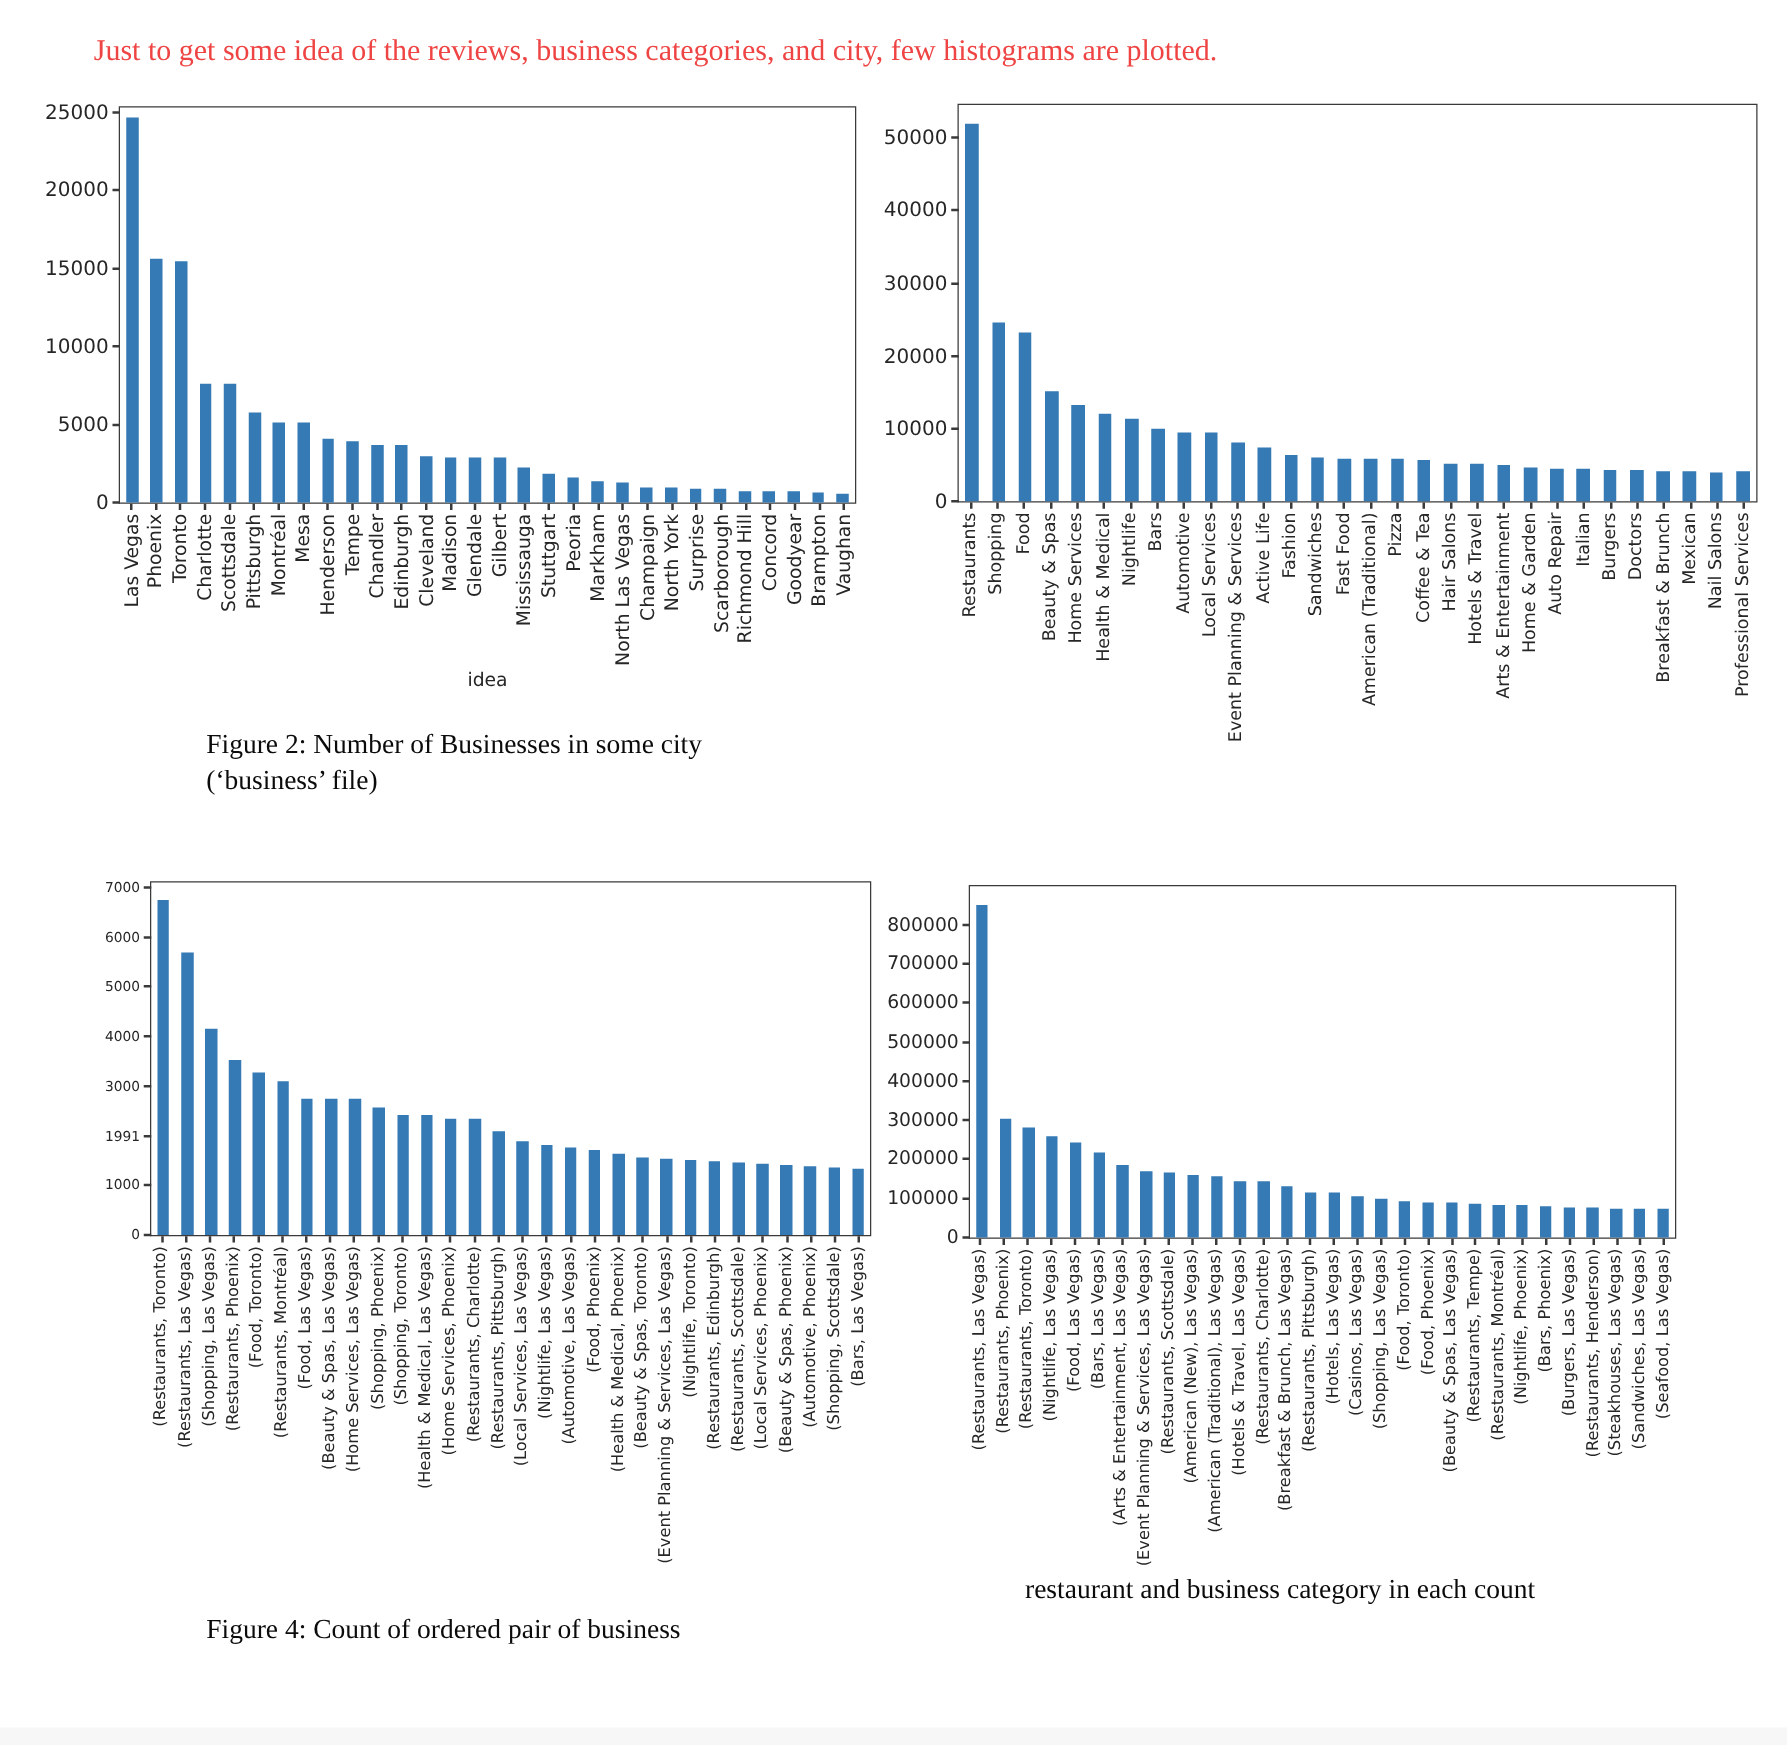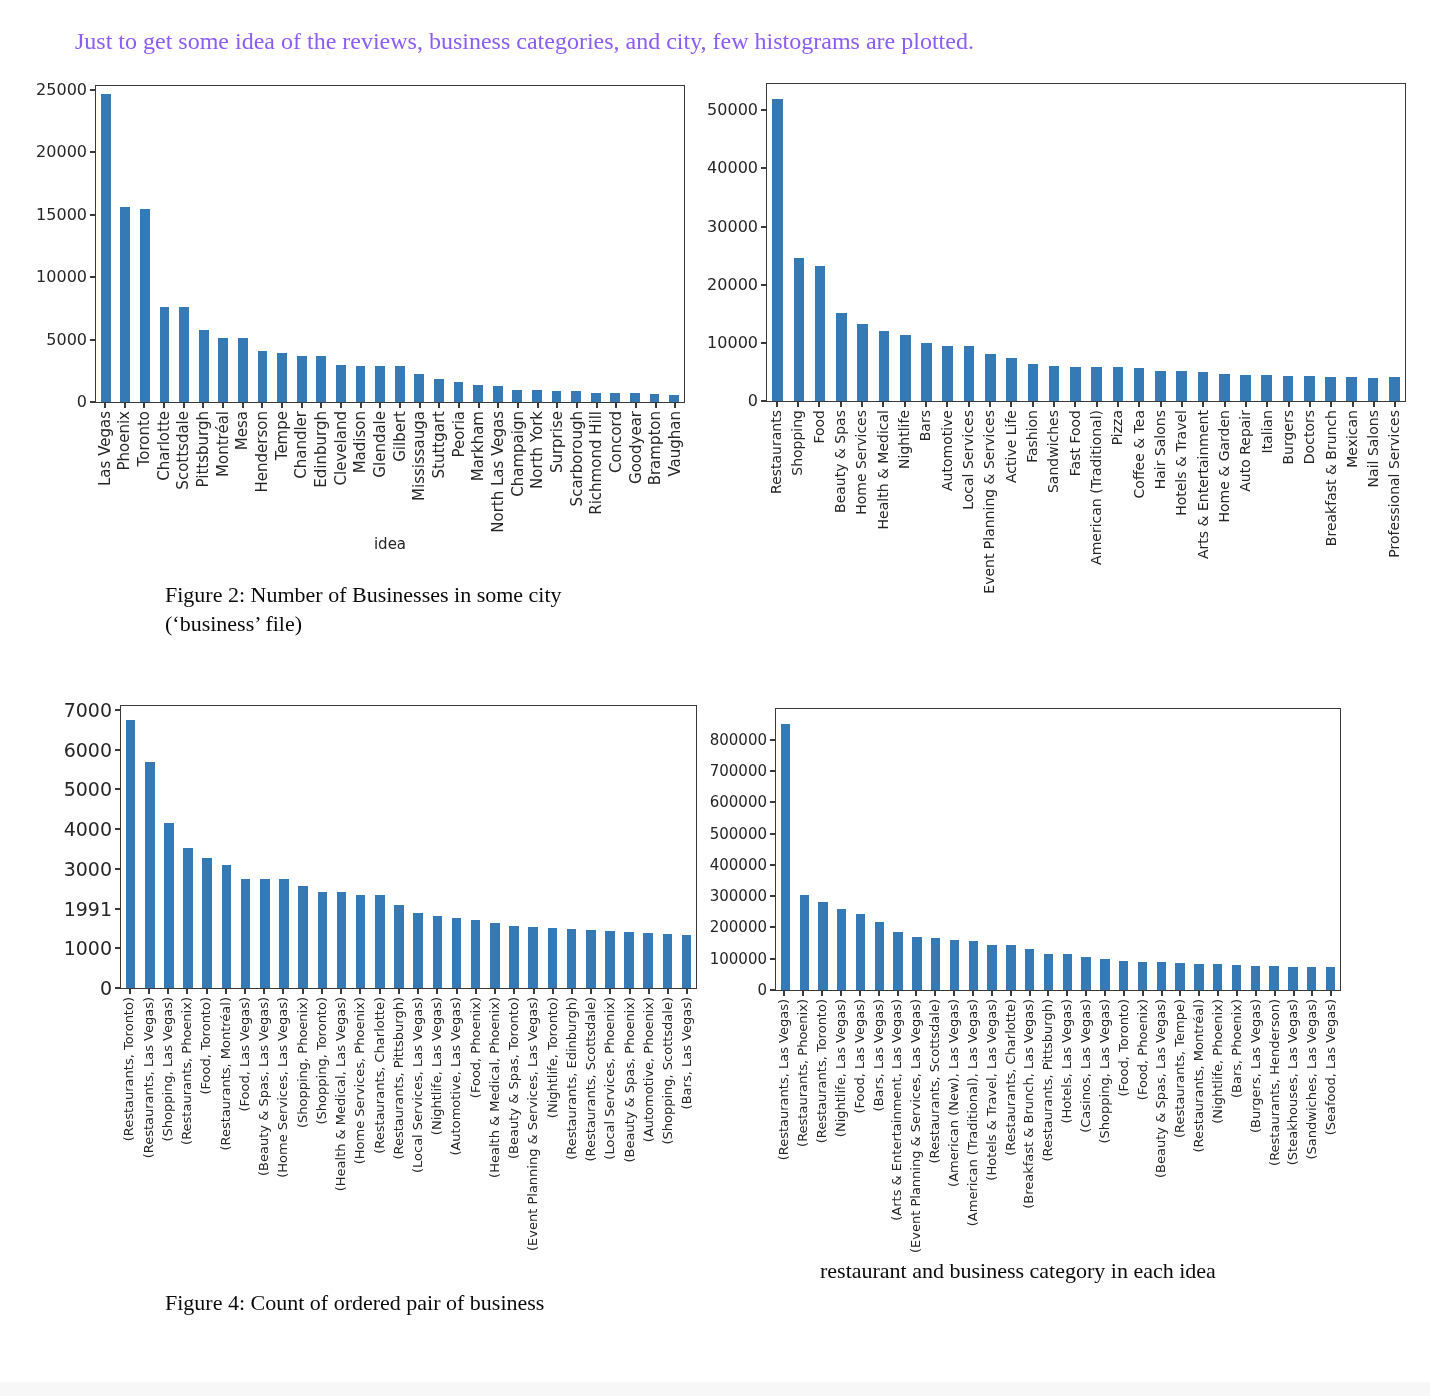--- a/index.html
+++ b/index.html
@@ -1,18 +1,18 @@
 <!DOCTYPE html>
 <html><head>
 <meta charset="utf-8">
 <style>
   html,body{margin:0;padding:0;background:#fff;}
   #page{position:relative;width:1430px;height:1396px;background:#ffffff;overflow:hidden;
         font-family:"DejaVu Sans",sans-serif;}
-  #intro{position:absolute;left:75px;top:26px;font:24px/1.3 "Liberation Serif",serif;color:#8b5cf6;}
+  #intro{position:absolute;left:75px;top:26px;font:24px/1.3 "Liberation Serif",serif;color:#ef4444;}
 
   .figure{position:absolute;}
   .plot{position:relative;border:1.5px solid #3a3a3a;box-sizing:border-box;
         display:flex;align-items:flex-end;background:#fff;}
   .bslot{flex:1 0 0;display:flex;justify-content:center;align-items:flex-end;height:100%;min-width:0;}
   .bar{width:50%;}
 
   .ylab{position:absolute;right:calc(100% + 9px);transform:translateY(-50%);
         white-space:nowrap;color:#262626;font-family:"DejaVu Sans",sans-serif;line-height:1;}
   .ytick{position:absolute;right:100%;width:6px;height:2px;background:#3a3a3a;transform:translateY(-50%);}
@@ -38,21 +38,21 @@
   
   #fig3{left:766px;top:83px;width:640px;}
   #fig3 .plot{height:319px;}
   #fig3 .xlabels{top:319px;}
   #fig3 .ylab{font-size:16px;}
   #fig3 .vtext{font-size:14px;}
   
   #fig4{left:120px;top:705px;width:577px;}
   #fig4 .plot{height:284px;}
   #fig4 .xlabels{top:284px;}
-  #fig4 .ylab{font-size:19px;}
+  #fig4 .ylab{font-size:11px;}
   #fig4 .vtext{font-size:13px;}
   
   #fig5{left:775px;top:708px;width:566px;}
   #fig5 .plot{height:283px;}
   #fig5 .xlabels{top:283px;}
   #fig5 .ylab{font-size:15px;}
   #fig5 .vtext{font-size:13px;}
 
   #cap2{left:165px;top:580px;}
   #cap3{left:820px;top:618px;}
@@ -876,17 +876,17 @@
   </div>
 
   <div id="cap2" class="caption">
     <div>Figure 2: Number of Businesses in some city</div>
     <div>(‘business’ file)</div>
   </div>
   <div id="cap4" class="caption">
     <div>Figure 4: Count of ordered pair of business</div>
   </div>
   <div id="cap5" class="caption">
-    <div>restaurant and business category in each idea</div>
+    <div>restaurant and business category in each count</div>
   </div>
 
   <div id="bottom-strip"></div>
 </div>
 
 </body></html>

